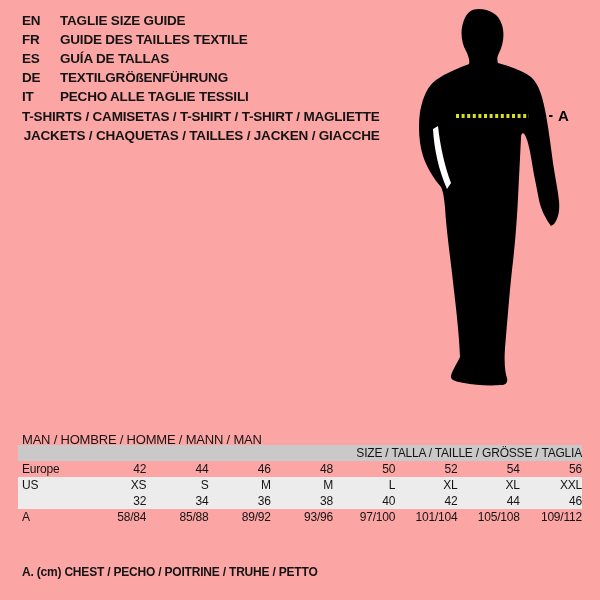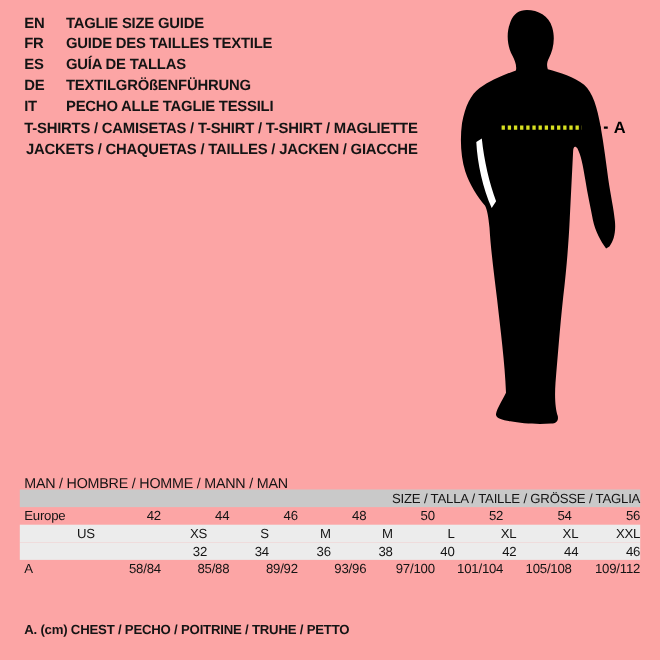--- a/index.html
+++ b/index.html
@@ -19,21 +19,21 @@
   .measure-a{font-family:"Liberation Sans",sans-serif;font-size:15px;font-weight:bold;}
   
   .section-title{position:absolute;left:22px;top:415px;font-size:13px;font-weight:normal;letter-spacing:-0.2px;white-space:nowrap;margin-top:17px;}
   
   .size-table{position:absolute;left:18px;top:445px;width:564px;font-size:12px;}
   .table-header{
     background:var(--header-bg,#c9c9c9);height:16px;line-height:16px;
     padding-left:4px;letter-spacing:-0.2px;white-space:nowrap;text-align:right;
   }
   .trow{display:grid;grid-template-columns:66px repeat(8,1fr);height:16px;line-height:16px;}
-  .trow.shade{background:var(--shade-bg,#ececec);padding-left:48px;}
+  .trow.shade{background:var(--shade-bg,#ececec);}
   .tcell{text-align:right;letter-spacing:-0.2px;white-space:nowrap;}
   .tcell.label{text-align:left;padding-left:4px;}
   
   .footnote{position:absolute;left:22px;top:565px;font-size:12px;font-weight:bold;letter-spacing:-0.2px;white-space:nowrap;}
 </style>
 </head>
 <body>
 
 <div class="canvas" style="--text: #141414; --header-bg: #c9c9c9; --shade-bg: #ececec;">
 

